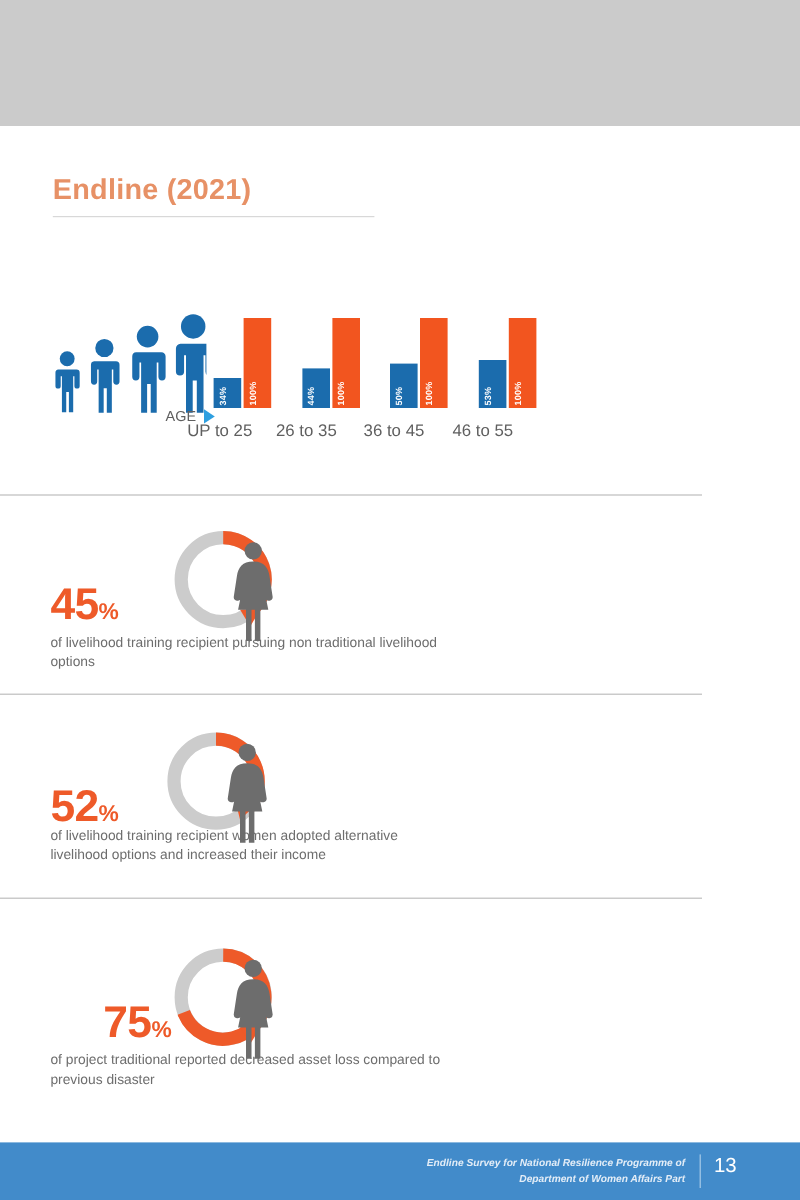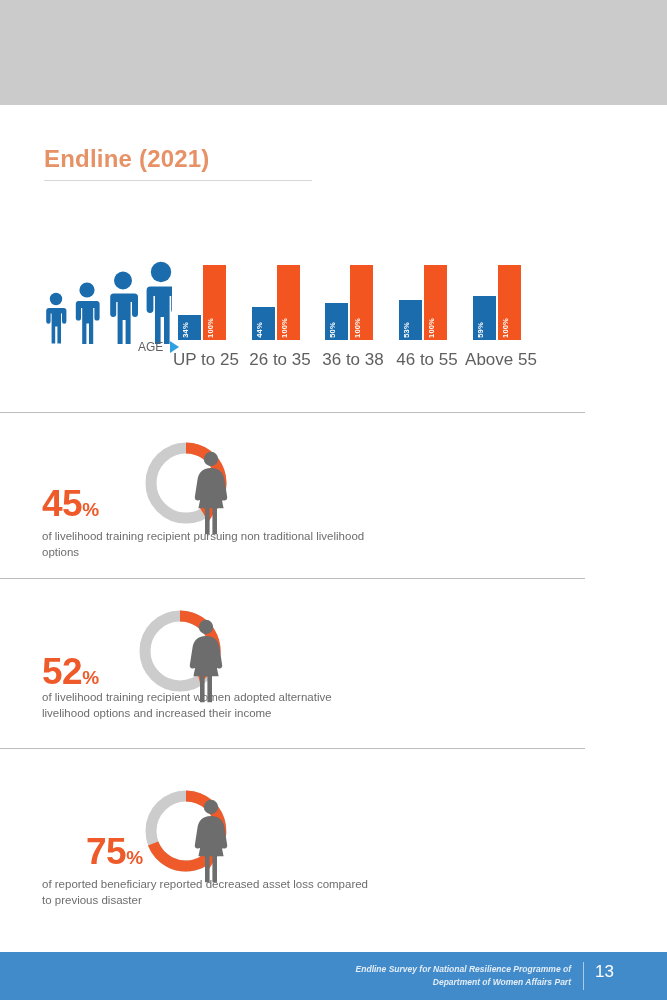--- a/index.html
+++ b/index.html
@@ -75,22 +75,21 @@
     font-weight: bold;
     white-space: nowrap;
     letter-spacing: 0.2px;
   }
   .bar-blue .bar-label { bottom: 10px; }
   .bar-orange .bar-label { bottom: 12px; }
   .cat-label {
     position: absolute;
     top: 90px;
     width: 100px;
-    text-align: center;
-    font-size: 17px;
+    font-size: 14px;
     color: #5f5f5f;
     white-space: nowrap;
   }
   .age-legend {
     position: absolute;
     left: 138px; top: 340px;
     font-size: 12px;
     color: #5f5f5f;
     display: flex;
     align-items: center;
@@ -217,42 +216,33 @@
       <div class="cat-label" style="left:-22px;">26 to 35</div>
     </div>
 
     <div class="bar-group" style="left:147px;">
       <div class="bar bar-blue" style="height:37.5px;">
         <span class="bar-label">50%</span>
       </div>
       <div class="bar bar-orange" style="height:75px;">
         <span class="bar-label">100%</span>
       </div>
-      <div class="cat-label" style="left:-22px;">36 to 38</div>
+      <div class="cat-label" style="left:-22px;">36 to 45</div>
     </div>
 
     <div class="bar-group" style="left:221px;">
       <div class="bar bar-blue" style="height:39.8px;">
         <span class="bar-label">53%</span>
       </div>
       <div class="bar bar-orange" style="height:75px;">
         <span class="bar-label">100%</span>
       </div>
       <div class="cat-label" style="left:-22px;">46 to 55</div>
     </div>
 
-    <div class="bar-group" style="left:295px;">
-      <div class="bar bar-blue" style="height:44.3px;">
-        <span class="bar-label">59%</span>
-      </div>
-      <div class="bar bar-orange" style="height:75px;">
-        <span class="bar-label">100%</span>
-      </div>
-      <div class="cat-label" style="left:-22px;">Above 55</div>
-    </div>
 
   </div>
 </div>
 
 <div class="age-legend">
   <span>AGE</span>
   <span class="age-arrow"></span>
 </div>
 
 <div class="divider" style="top:412px;"></div>
@@ -305,21 +295,21 @@
       <polygon points="62,73 79,73 70.5,87" fill="#ee5a29"></polygon>
       <g fill="#6d6d6d">
         <circle cx="73" cy="24" r="7.2"></circle>
         <path d="M73 33 c-9 0 -12.5 5 -13.6 12.2 l-2.6 17 a3.1 3.1 0 0 0 6.1 1 l2.1 -12.4 l-4.6 22.4 h6.6 v26 h4.6 v-26 h2.8 v26 h4.6 v-26 h6.6 l-4.6 -22.4 l2.1 12.4 a3.1 3.1 0 0 0 6.1 -1 l-2.6 -17 C85.5 38 82 33 73 33 z"></path>
       </g>
     </svg>
   </div>
   <div class="stat-pct" style="top:55px;margin-left:44px;">
     <span class="num">75</span><span class="sym">%</span>
   </div>
-  <div class="stat-desc" style="top:98px;">of reported beneficiary reported decreased asset loss compared to previous disaster</div>
+  <div class="stat-desc" style="top:98px;">of project traditional reported decreased asset loss compared to previous disaster</div>
 </div>
 
 <div class="footer">
   <div class="footer-text">
     <div>Endline Survey for National Resilience Programme of</div>
     <div>Department of Women Affairs Part</div>
   </div>
   <div class="footer-sep"></div>
   <div class="footer-page">13</div>
 </div>

